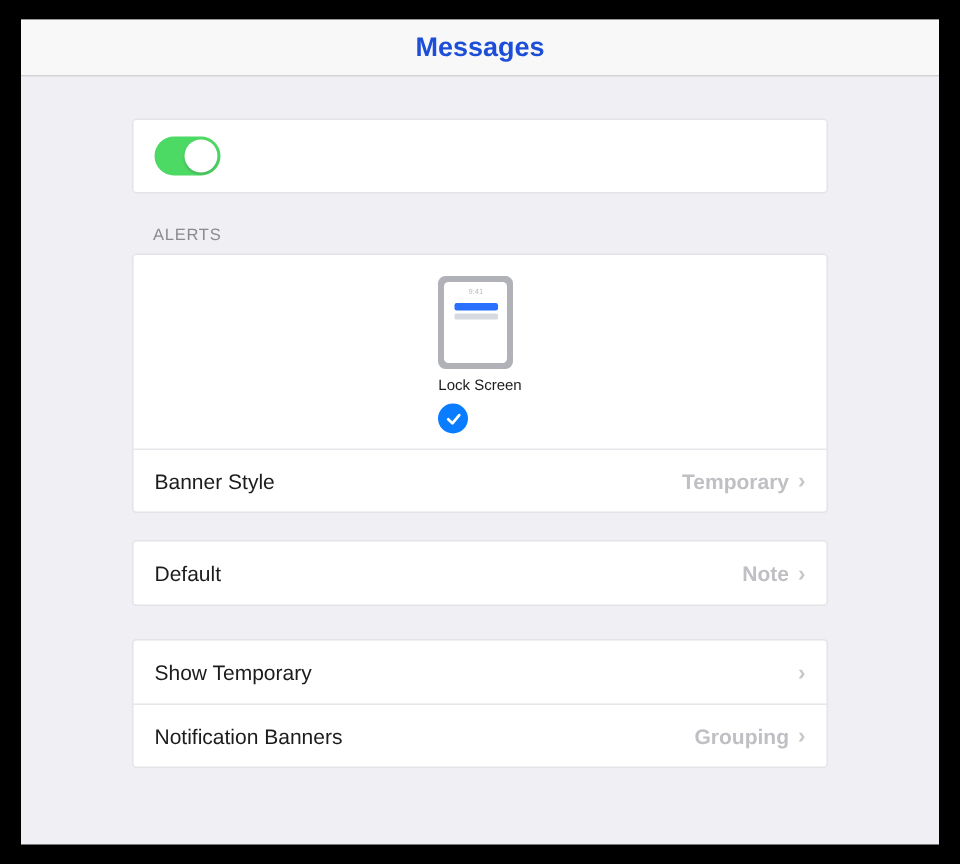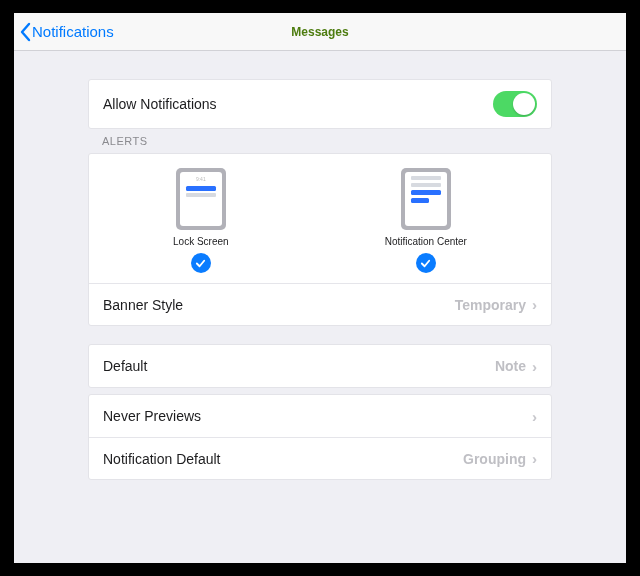--- a/index.html
+++ b/index.html
@@ -34,27 +34,27 @@
     height: 100%;
     display: flex;
     align-items: center;
     color: #007aff;
     font-size: 15px;
     cursor: pointer;
   }
   .back svg { width: 14px; height: 20px; }
   .navtitle {
     font-weight: 600;
-    font-size: 12px;
-    color: #4d7c0f;
+    font-size: 18px;
+    color: #1d4ed8;
   }
   .content {
     padding: 0 74px;
   }
-  .group { margin-top: 6px; }
+  .group { margin-top: 22px; }
   .group.first { margin-top: 28px; }
   .group.tight { margin-top: 18px; }
   .group-header {
     font-size: 11px;
     color: #8a8a8f;
     letter-spacing: 0.5px;
     padding: 0 14px 6px 14px;
     text-transform: uppercase;
   }
   .card {
@@ -90,21 +90,21 @@
     width: 22px; height: 22px; border-radius: 50%;
     background: #fff; position: absolute; top: 2px; right: 2px;
     box-shadow: 0 1px 2px rgba(0,0,0,0.2);
   }
   .alerts-panel {
     display: flex;
     justify-content: space-around;
     padding: 14px 6px 10px 6px;
   }
   .alert-option {
-    display: flex; flex-direction: column; align-items: center;
+    display: flex; flex-direction: column; 
     gap: 6px;
   }
   .mock-screen {
     width: 50px; height: 62px;
     background: #b1b1b8;
     border-radius: 5px;
     padding: 4px;
     position: relative;
   }
   .mock-screen .inner {
@@ -123,35 +123,28 @@
     background: #0a7cff; display:flex; align-items:center; justify-content:center;
   }
   .check svg { width: 11px; height: 11px; }
 </style>
 </head>
 <body>
 
 <div class="device">
 
   <div class="navbar">
-    <div class="back">
-      <svg viewBox="0 0 12 20">
-          <path d="M10 2 L3 10 L10 18" stroke="#007aff" stroke-width="2.4" fill="none" stroke-linecap="round" stroke-linejoin="round"></path>
-        </svg>
-      <span>Notifications</span>
-    </div>
     <div class="navtitle">Messages</div>
   </div>
 
   <div class="content">
 
     <div class="group first">
       <div class="card">
         <div class="row">
-          <span>Allow Notifications</span>
           <div class="switch">
               <div class="knob"></div>
             </div>
         </div>
       </div>
     </div>
 
     <div class="group">
       <div class="group-header">ALERTS</div>
       <div class="card">
@@ -168,36 +161,20 @@
               </div>
             </div>
             <div class="al-label">Lock Screen</div>
             <div class="check">
                 <svg viewBox="0 0 12 12">
                   <path d="M2 6 L5 9 L10 3" stroke="#fff" stroke-width="2" fill="none" stroke-linecap="round" stroke-linejoin="round"></path>
                 </svg>
               </div>
           </div>
 
-          <div class="alert-option">
-            <div class="mock-screen">
-              <div class="inner" style="background:#fff; padding:4px 6px;">
-                <div class="bar-grey" style="width:100%;"></div>
-                <div class="bar-grey" style="width:100%; margin-top:3px;"></div>
-                <div class="bar-blue" style="width:100%; margin-top:3px;"></div>
-                <div class="bar-blue" style="width:60%; margin-top:3px;"></div>
-              </div>
-            </div>
-            <div class="al-label">Notification Center</div>
-            <div class="check">
-                <svg viewBox="0 0 12 12">
-                  <path d="M2 6 L5 9 L10 3" stroke="#fff" stroke-width="2" fill="none" stroke-linecap="round" stroke-linejoin="round"></path>
-                </svg>
-              </div>
-          </div>
 
         </div>
         <div class="row">
           <span>Banner Style</span>
           <div class="right">
             <span>Temporary</span>
             <span class="chev">›</span>
           </div>
         </div>
       </div>
@@ -211,27 +188,27 @@
             <span>Note</span>
             <span class="chev">›</span>
           </div>
         </div>
       </div>
     </div>
 
     <div class="group">
       <div class="card">
         <div class="row">
-          <span>Never Previews</span>
-          <div class="right">
-            <span class="chev">›</span>
-          </div>
-        </div>
-        <div class="row">
-          <span>Notification Default</span>
+          <span>Show Temporary</span>
+          <div class="right">
+            <span class="chev">›</span>
+          </div>
+        </div>
+        <div class="row">
+          <span>Notification Banners</span>
           <div class="right">
             <span>Grouping</span>
             <span class="chev">›</span>
           </div>
         </div>
 
       </div>
     </div>
 
   </div>

